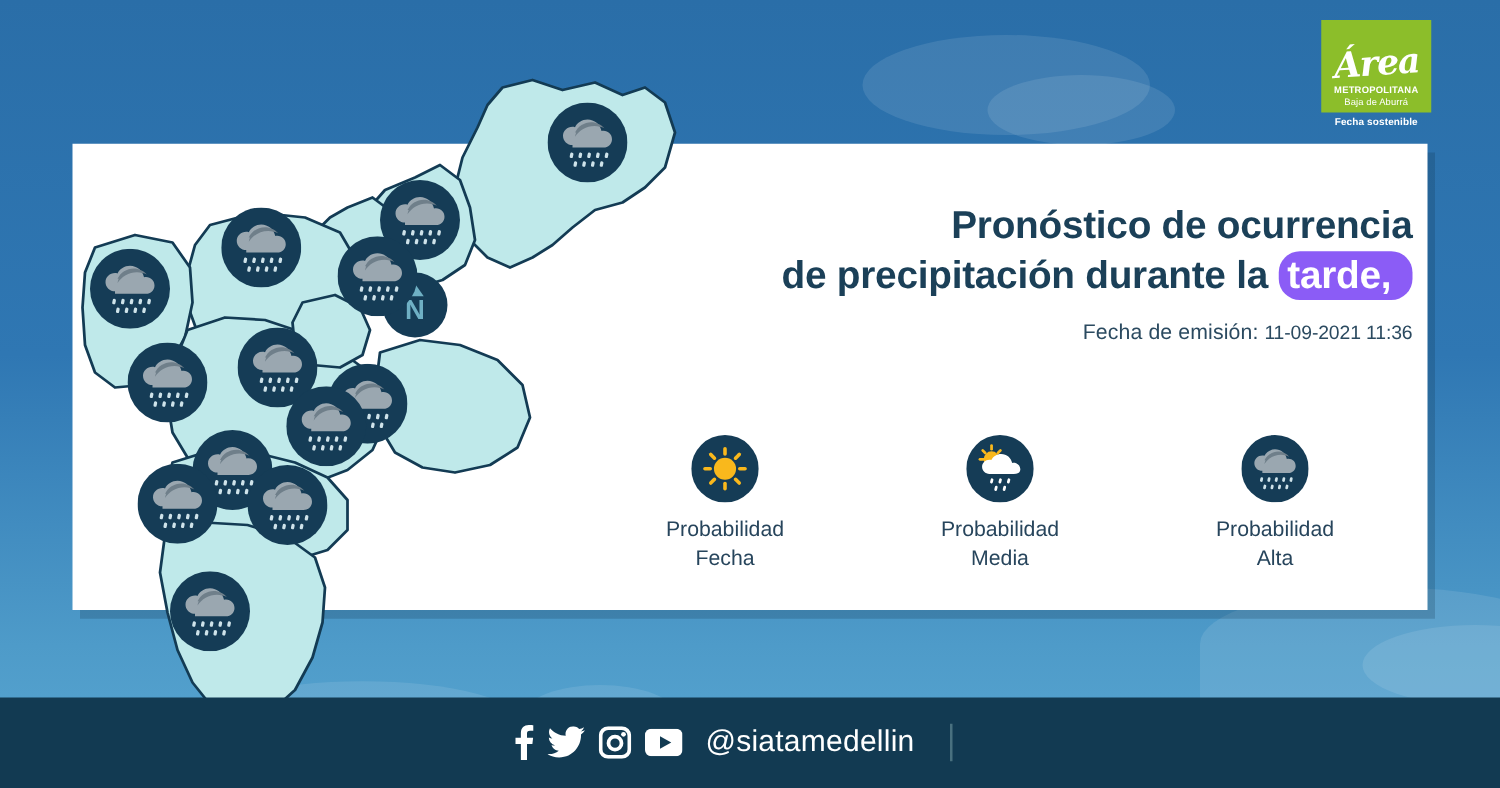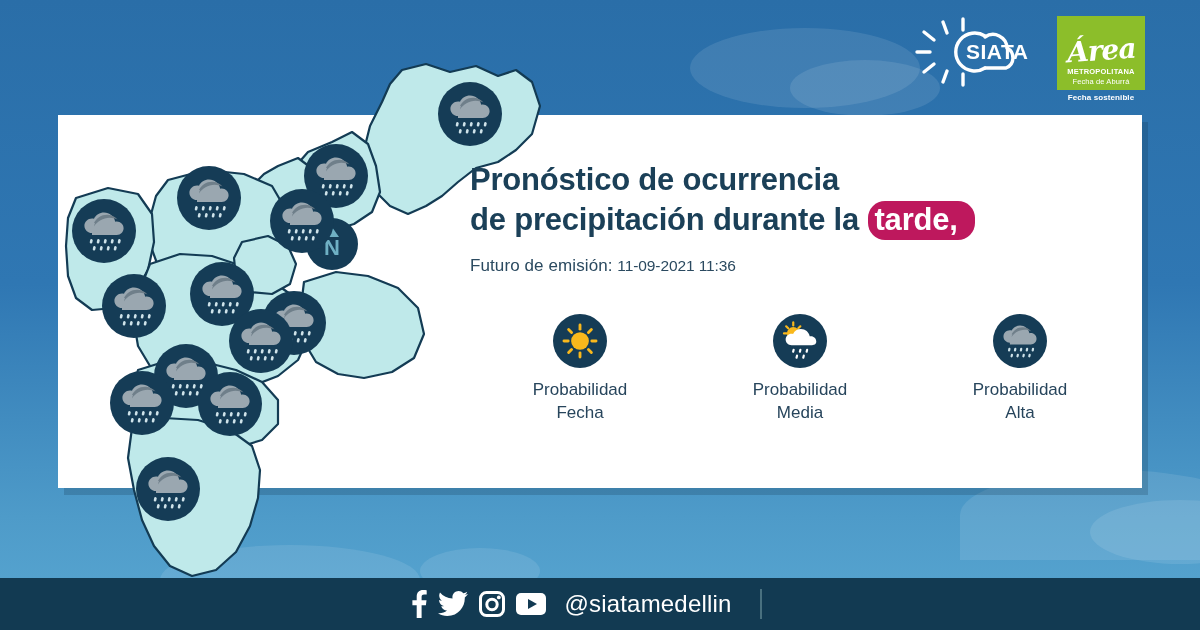--- a/index.html
+++ b/index.html
@@ -61,49 +61,49 @@
   #am-tag { font-size:8px; font-weight:700; color:#fff; text-align:center; margin-top:3px; letter-spacing:.1px; }
 
   
   #map-wrap { position:absolute; left:46px; top:46px; width:520px; height:530px; z-index:4; }
   #map-svg { width:100%; height:100%; overflow:visible; }
   .muni { fill:#bfe9ea; stroke:#133b54; stroke-width:2.2; stroke-linejoin:round; }
 
   
   #textblock {
     position:absolute; left:470px; top:160px; width:660px;
-    text-align:left; z-index:5;
+    text-align:right; z-index:5;
   }
   .title-line {
     font-size:31px; font-weight:700; color:#1b4058;
     line-height:1.30; letter-spacing:-.2px;
     white-space:nowrap;
   }
   .hl {
-    background:#be185d; color:#ffffff;
+    background:#8b5cf6; color:#ffffff;
     padding:1px 17px 3px 7px;
     border-radius:17px;
   }
   #fecha { margin-top:15px; font-size:17px; color:#2b4a60; }
   #fecha .lbl { letter-spacing:.1px; }
   #fecha .val { font-size:15.5px; font-weight:400; letter-spacing:-.1px; }
 
   
   #legend {
-    position:absolute; left:470px; top:314px; width:660px;
+    position:absolute; left:470px; top:348px; width:660px;
     display:flex; justify-content:space-around; align-items:flex-start;
     z-index:5;
   }
   .leg-item { width:175px; text-align:center; }
   .leg-icon { margin:0 auto 11px; display:block; }
   .leg-label { font-size:17px; color:#27455c; line-height:1.35; }
 
   
   #footer {
-    position:absolute; left:0; bottom:0; width:1200px; height:52px;
+    position:absolute; left:0; bottom:0; width:1200px; height:72px;
     background:#123a52;
     display:flex; align-items:center; justify-content:center; gap:0;
     z-index:7;
   }
   #social { display:flex; align-items:center; gap:11px; margin-right:18px; }
   #handle { font-size:24px; color:#ffffff; letter-spacing:.2px; }
   #divider { width:2px; height:30px; background:#49707f; margin:0 28px; }
   #site { font-size:24px; color:#ffffff; letter-spacing:.2px; }
 </style>
 </head>
@@ -115,42 +115,26 @@
   <div class="cloud-deco cd3"></div>
   <div class="cloud-deco cd4"></div>
   <div class="cloud-deco cd5"></div>
   <div class="cloud-deco cd6"></div>
 </div>
 
 <div id="card"></div>
 
 <div id="logos">
 
-  <div id="siata-logo">
-    <svg width="130" height="72" viewBox="0 0 130 72">
-      <g stroke="#ffffff" stroke-width="3.4" fill="none" stroke-linecap="round">
-        <line x1="4" y1="36" x2="17" y2="36"></line>
-        <line x1="11" y1="16" x2="21" y2="24"></line>
-        <line x1="11" y1="56" x2="21" y2="48"></line>
-        <line x1="30" y1="6" x2="34" y2="17"></line>
-        <line x1="30" y1="66" x2="34" y2="55"></line>
-        <line x1="50" y1="3" x2="50" y2="14"></line>
-        <line x1="50" y1="69" x2="50" y2="58"></line>
-        <path d="M72 20 A19 19 0 1 0 72 52"></path>
-        <path d="M72 21 a14 14 0 0 1 22 11 a11 11 0 0 1 -1 20 l-21 0"></path>
-      </g>
-      <text x="53" y="43" font-family="Liberation Sans, sans-serif" font-size="21" font-weight="700" fill="#ffffff" letter-spacing="0.5">SIATA</text>
-    </svg>
-  </div>
 
   <div id="am-logo">
     <div id="am-green">
       <div id="am-script">Área</div>
       <div id="am-l1">METROPOLITANA</div>
-      <div id="am-l2">Fecha de Aburrá</div>
+      <div id="am-l2">Baja de Aburrá</div>
     </div>
     <div id="am-tag">Fecha sostenible</div>
   </div>
 
 </div>
 
 <div id="map-wrap">
   <svg id="map-svg" viewBox="0 0 520 530">
     <defs>
 
@@ -229,21 +213,21 @@
       <use href="#sym-rain" x="90" y="411" width="64" height="64"></use>
     </g>
   </svg>
 </div>
 
 <div id="textblock">
   <div class="title-line">Pronóstico de ocurrencia</div>
   <div class="title-line"><span>de precipitación durante la </span><span class="hl">tarde,</span></div>
 
   <div id="fecha">
-    <span class="lbl">Futuro de emisión:</span>
+    <span class="lbl">Fecha de emisión:</span>
     <span class="val">11-09-2021 11:36</span>
   </div>
 </div>
 
 <div id="legend">
 
   <div class="leg-item">
     <svg class="leg-icon" width="54" height="54" viewBox="0 0 64 64">
       <circle cx="32" cy="32" r="32" fill="#153c56"></circle>
       <circle cx="32" cy="32" r="10.5" fill="#f9b81c"></circle>

